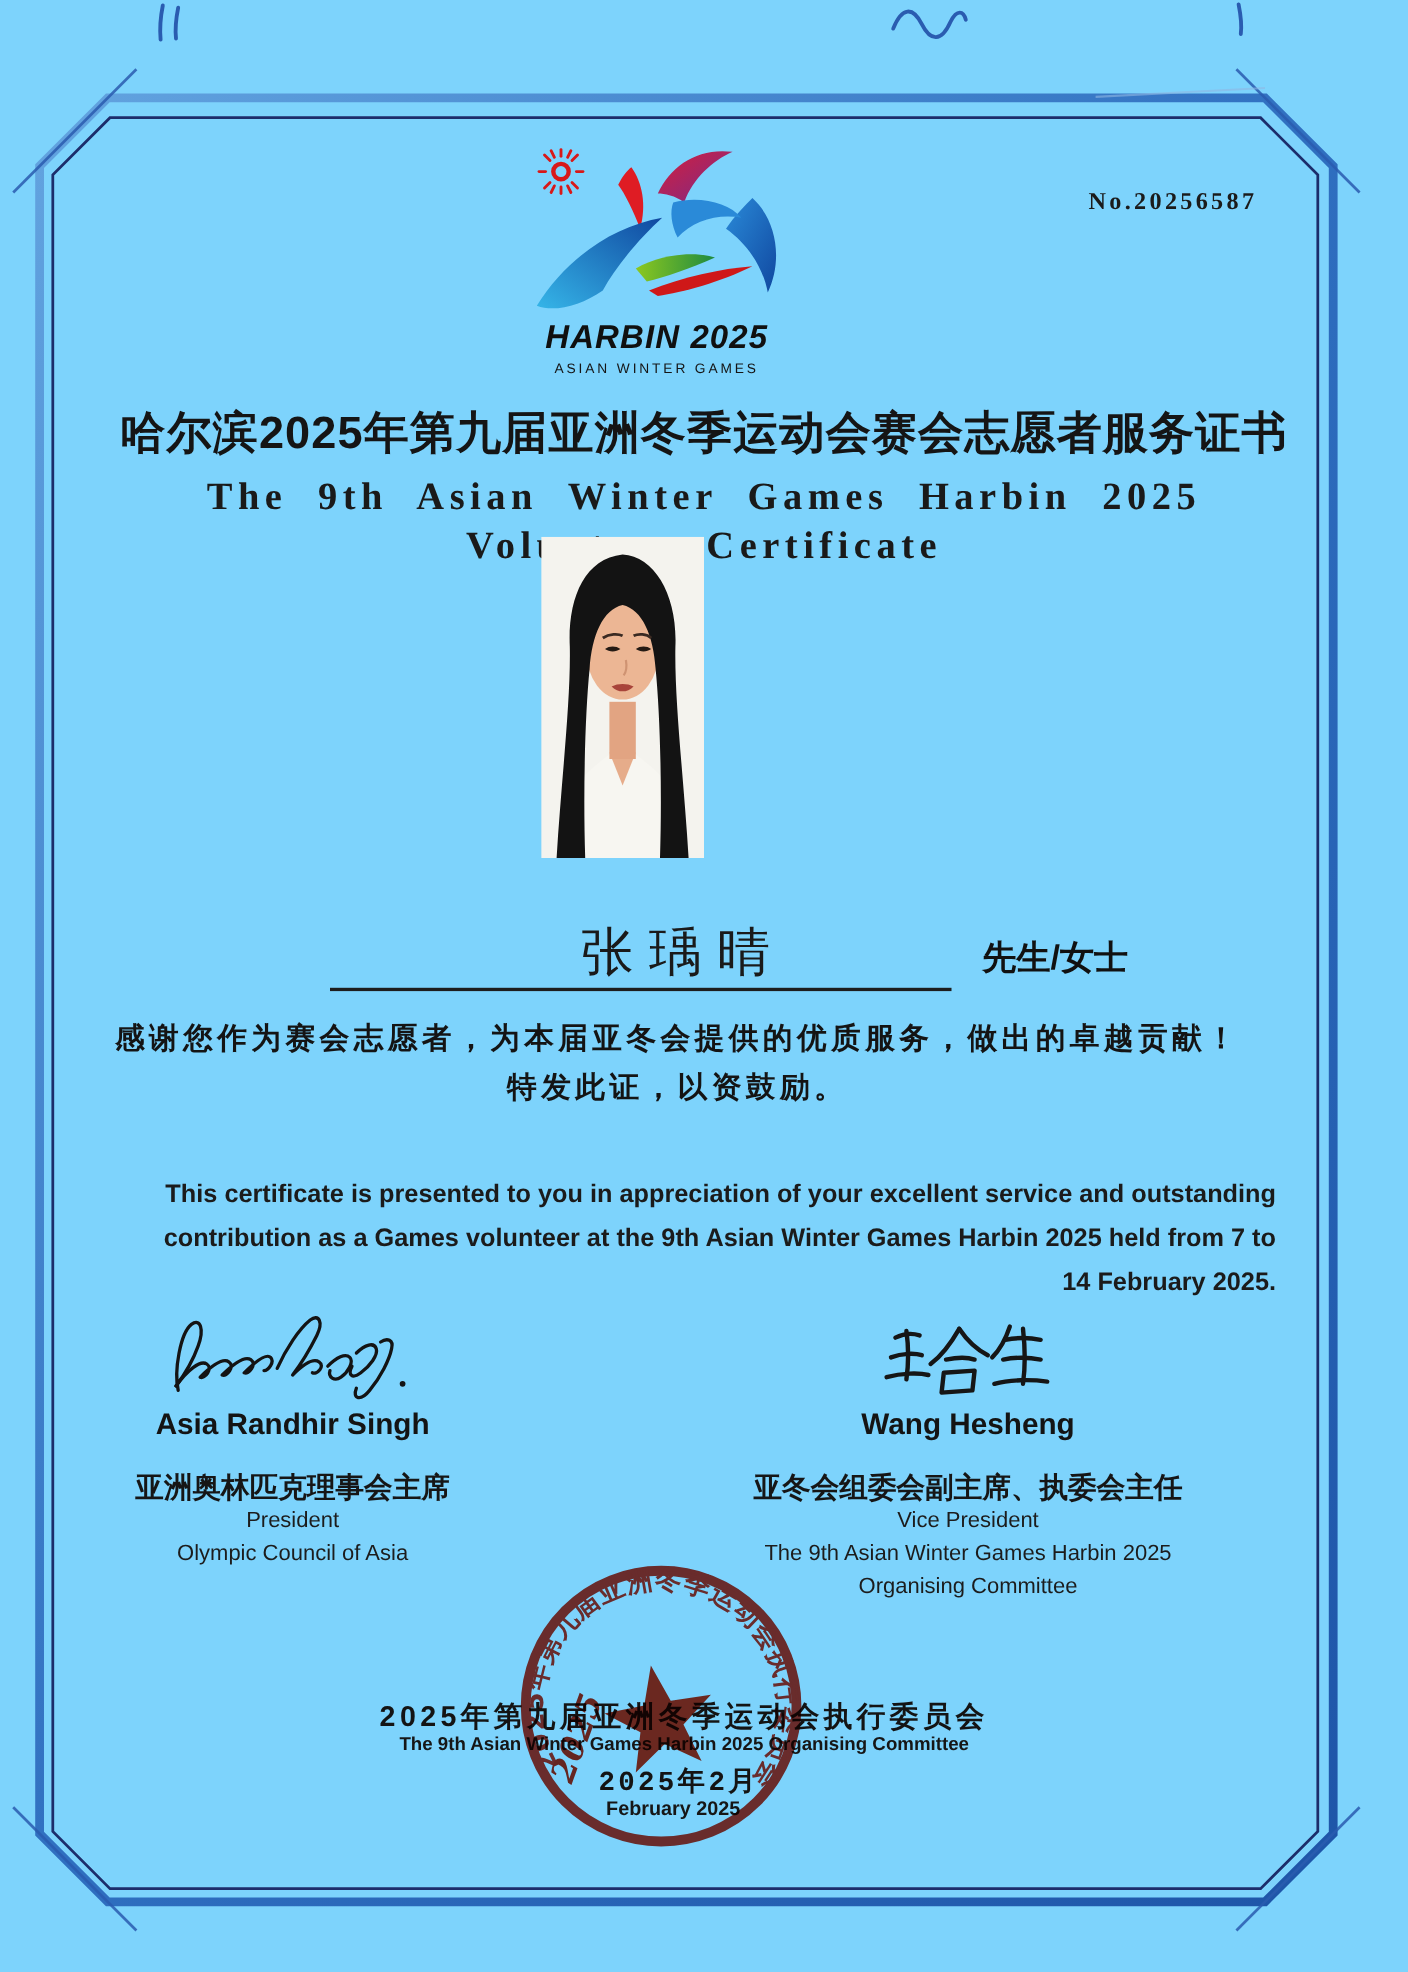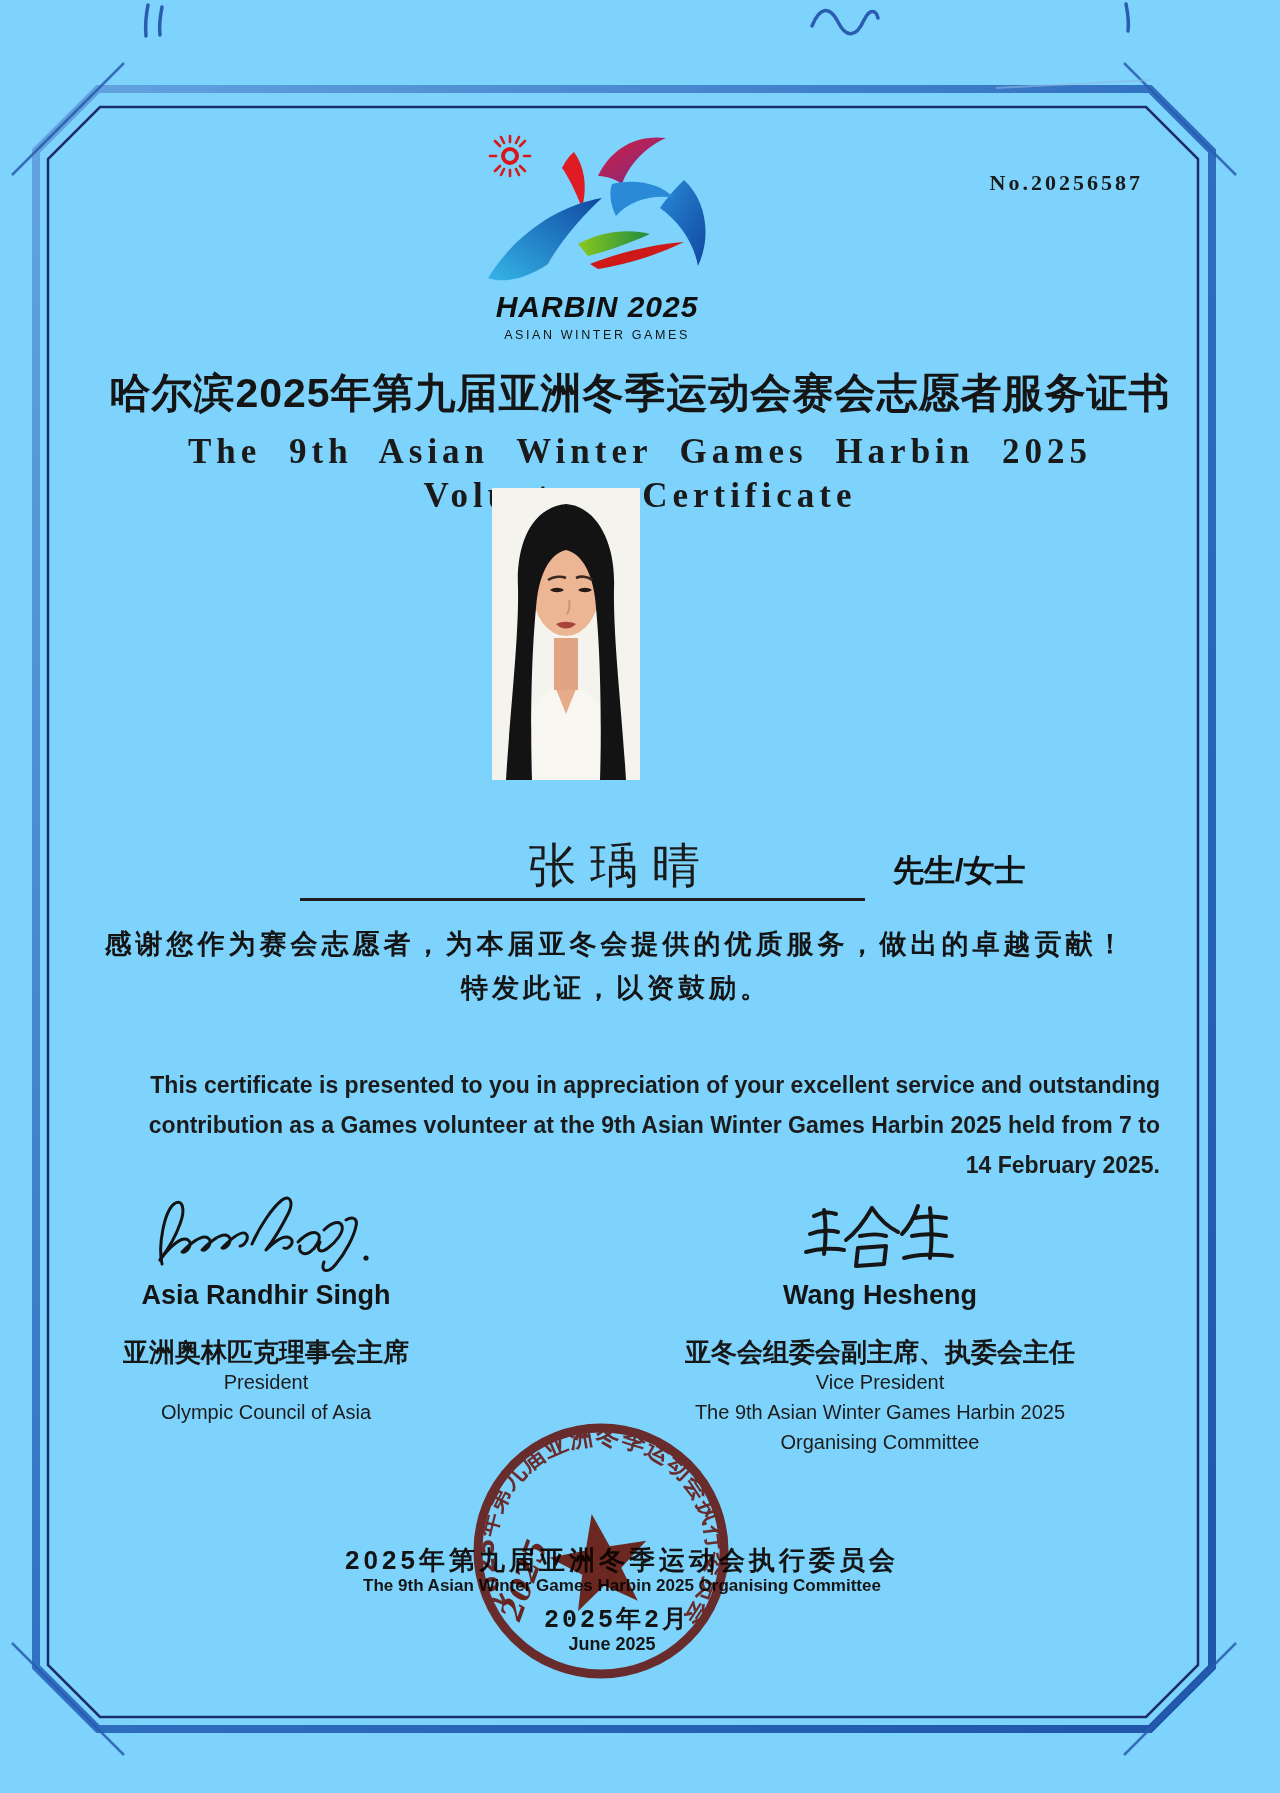--- a/index.html
+++ b/index.html
@@ -238,21 +238,21 @@
   </svg>
   <div class="abs ctr sig-name sig-name-right">Wang Hesheng</div>
   <div class="abs ctr sig-title-zh sig-title-zh-right">亚冬会组委会副主席、执委会主任</div>
   <div class="abs ctr sig-en r-en1">Vice President</div>
   <div class="abs ctr sig-en r-en2">The 9th Asian Winter Games Harbin 2025</div>
   <div class="abs ctr sig-en r-en3">Organising Committee</div>
 
   <div class="abs ctr footer-zh">2025年第九届亚洲冬季运动会执行委员会</div>
   <div class="abs ctr footer-en">The 9th Asian Winter Games Harbin 2025 Organising Committee</div>
   <div class="abs ctr footer-date-zh">2025年2月</div>
-  <div class="abs ctr footer-date-en">June 2025</div>
+  <div class="abs ctr footer-date-en">February 2025</div>
 
   <svg class="seal" viewBox="0 0 268 268">
     <defs>
       <path id="sealArc" d="M 46,197 A 108,108 0 1 1 222,197" fill="none"></path>
     </defs>
     <circle cx="134" cy="134" r="124" fill="none" stroke="#d2251c" stroke-width="9"></circle>
     <text font-size="24" font-weight="bold" fill="#d2251c" letter-spacing="1" font-family="'DejaVu Sans','Liberation Sans',sans-serif">
       <textPath href="#sealArc" startOffset="2%">2025年第九届亚洲冬季运动会执行委员会</textPath>
     </text>
     <polygon points="134,96 146.3,131 183.5,131.9 154,154.5 164.6,190.1 134,169 103.4,190.1 114,154.5 84.5,131.9 121.7,131" fill="#d8200f" transform="rotate(-10 134 150)"></polygon>

